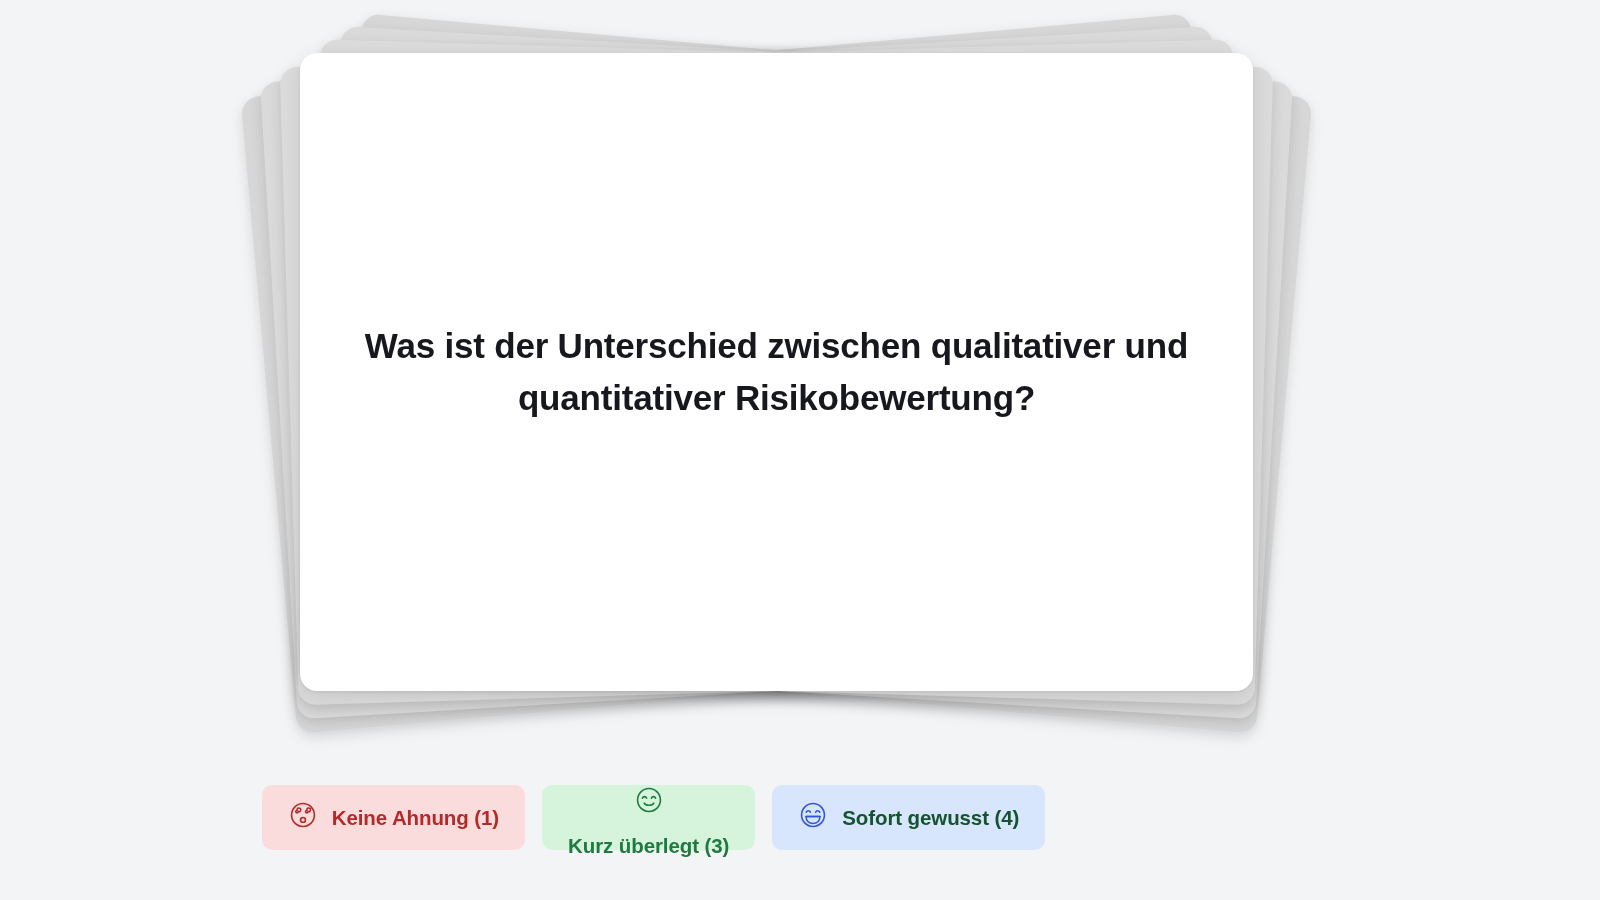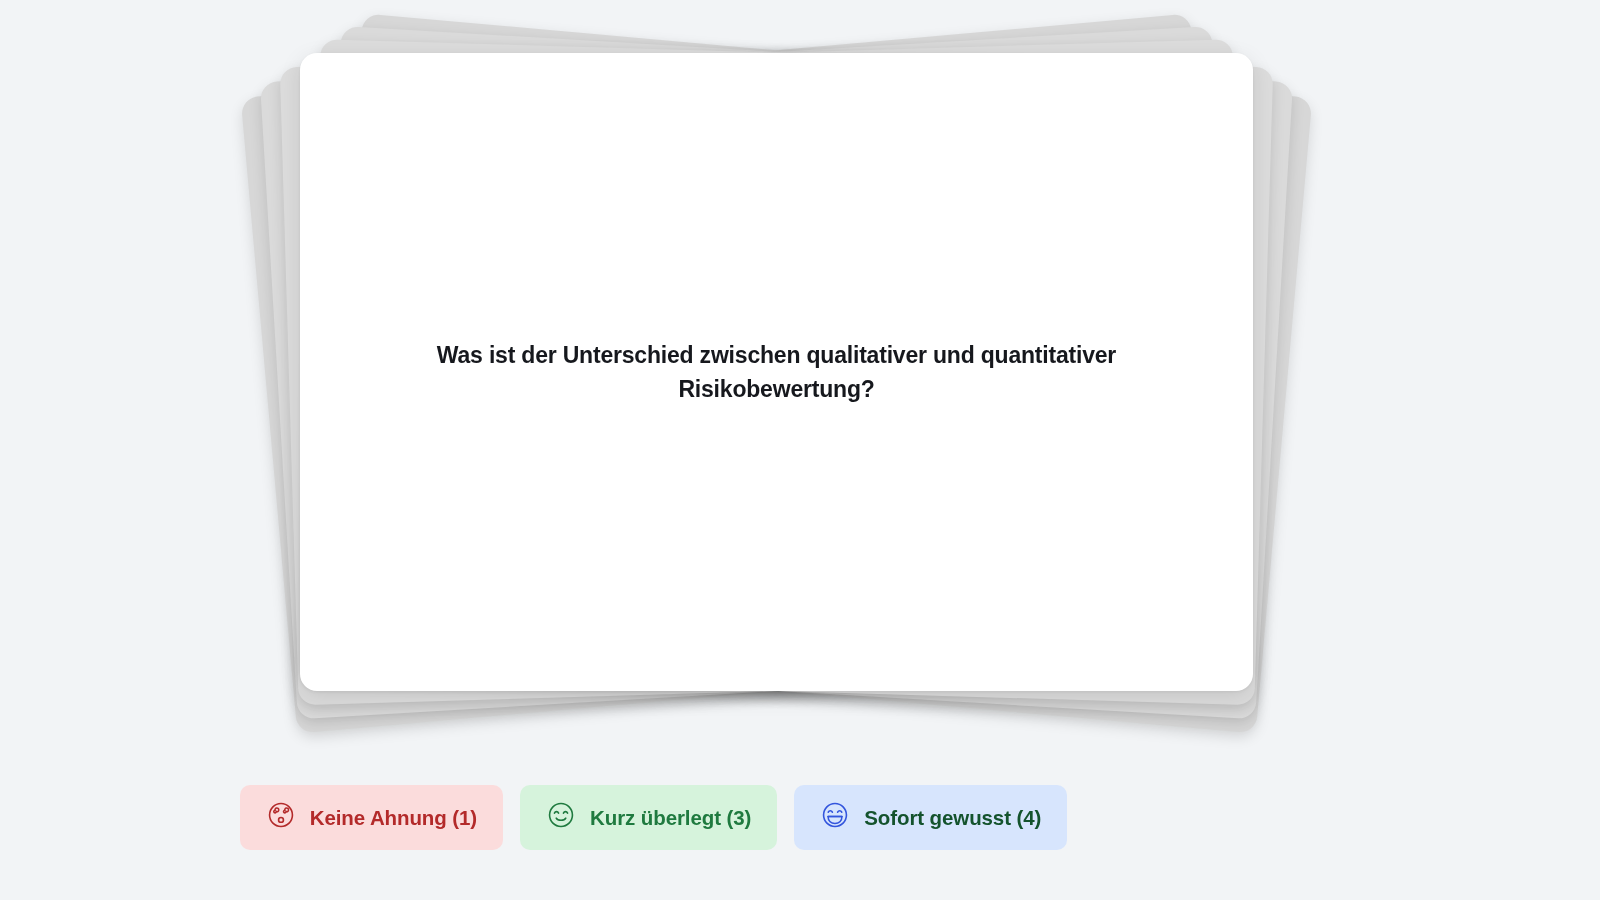--- a/index.html
+++ b/index.html
@@ -64,21 +64,21 @@
     background: #ffffff;
     box-shadow: 0 6px 22px rgba(0,0,0,0.10), 0 1px 3px rgba(0,0,0,0.06);
     z-index: 20;
     display: flex;
     align-items: center;
     justify-content: center;
     padding: 0 56px;
   }
 
   #question-text {
-    font-size: 23px;
+    font-size: 35px;
     font-weight: 700;
     line-height: 1.48;
     color: #16181d;
     text-align: center;
     letter-spacing: -0.2px;
     max-width: 880px;
   }
 
   
   #rating-bar {
@@ -106,21 +106,21 @@
     font-weight: 700;
     letter-spacing: -0.1px;
     white-space: nowrap;
   }
 
   .rating-button .face-icon { display: block; flex: 0 0 auto; }
   .rating-button .rating-label { display: block; }
 
   .rb-1 { background: #fbdcdc; color: #b32a2a; }
   .rb-2 { background: #fce7c8; color: #b4511f; }
-  .rb-3 { background: #d6f3dc; color: #1f7a3f; }
+  .rb-3 { background: #d6f3dc; color: #1f7a3f; flex-direction: column; }
   .rb-4 { background: #d7e5fd; color: #14532d; border-radius: 10px; }
 </style>
 </head>
 <body>
 
 <div id="card-stage">
   <div class="stack-wrap">
 
     <div class="deck-card deck-L3"></div>
     <div class="deck-card deck-R3"></div>

